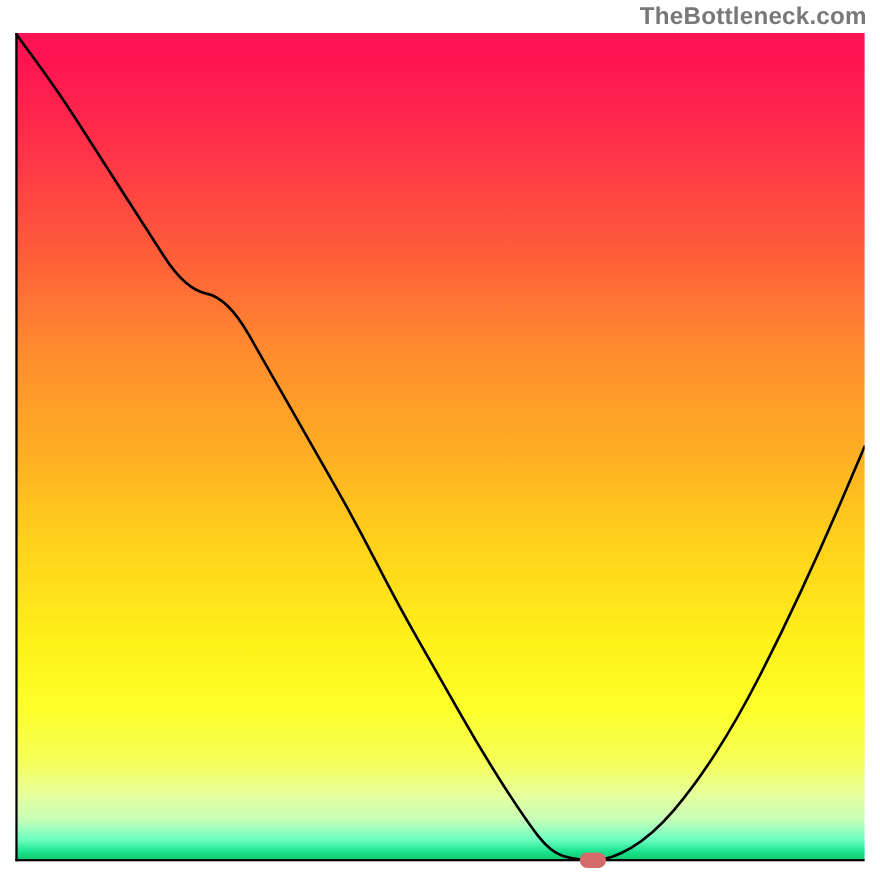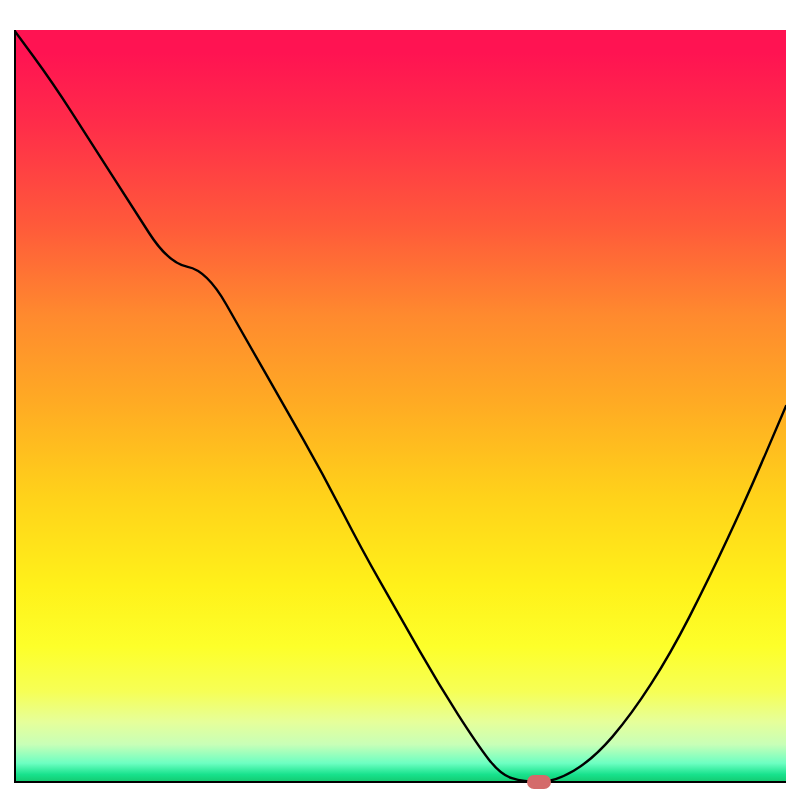--- a/index.html
+++ b/index.html
@@ -69,20 +69,21 @@
     background: #d46a6a;
     border-radius: 7px;
     transform: translate(-50%, -50%);
   }
 </style>
 </head>
 <body>
 
 <div class="wrap">
 
+  <div class="attribution">TheBottleneck.com</div>
 
   <div class="plot">
     <div class="bg-gradient"></div>
 
     <svg class="curve" viewBox="0 0 772 752" preserveAspectRatio="none">
       <path d="M 0.0 0.0 Q 0.0 0.0 19.3 26.3 Q 38.6 52.6 57.9 82.7 Q 77.2 112.8 96.5 142.9 Q 115.8 173.0 135.1 203.0 Q 154.4 233.1 173.7 236.9 Q 193.0 240.6 212.3 274.5 Q 231.6 308.3 250.9 342.2 Q 270.2 376.0 289.5 409.8 Q 308.8 443.7 328.1 481.3 Q 347.4 518.9 366.7 552.7 Q 386.0 586.6 405.3 620.4 Q 424.6 654.2 443.9 684.3 Q 463.2 714.4 474.8 729.4 Q 486.4 744.5 497.9 748.2 Q 509.5 752.0 525.0 752.0 Q 540.4 752.0 559.7 740.7 Q 579.0 729.4 598.3 706.9 Q 617.6 684.3 636.9 654.2 Q 656.2 624.2 675.5 586.6 Q 694.8 549.0 714.1 507.6 Q 733.4 466.2 752.7 421.1 T 772.0 376.0" fill="none" stroke="#000000" stroke-width="2.4" stroke-linecap="round" stroke-linejoin="round"></path>
     </svg>
   </div>
 
   <div class="axis-y"></div>

